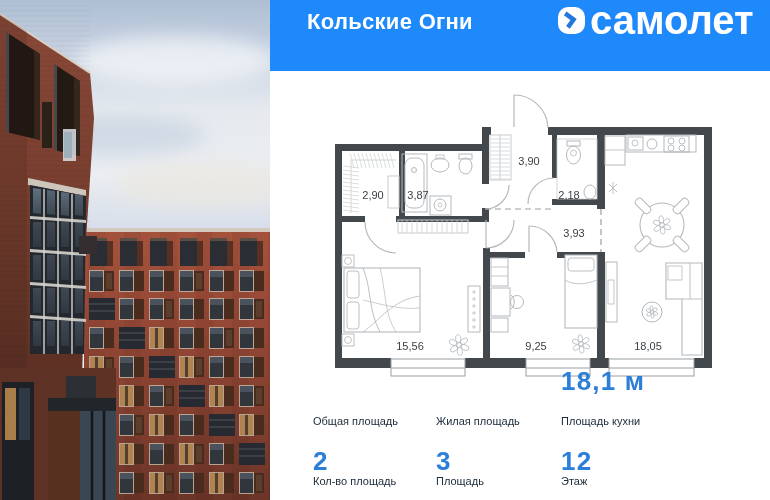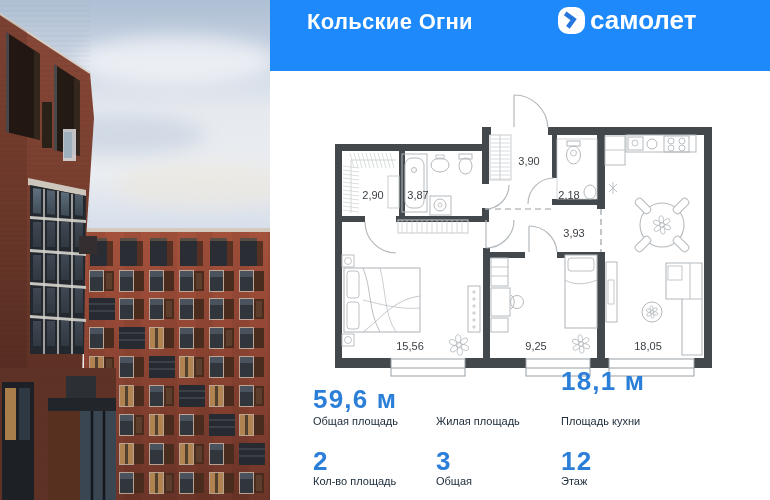--- a/index.html
+++ b/index.html
@@ -428,21 +428,21 @@
 <line x1="104" y1="411" x2="104" y2="500" stroke="#14171b" stroke-width="2.5"></line>
 <rect x="48" y="411" width="32" height="89" fill="#57301f"></rect>
 </svg>
 <div style="position:absolute;left:270px;top:0;width:500px;height:500px;background:#ffffff"></div>
 <div style="position:absolute;left:270px;top:0;width:500px;height:71px;background:#1d89fa"></div>
 <div style="position:absolute;left:307px;top:9px;font-size:22px;font-weight:bold;color:#ffffff;letter-spacing:0.3px">Кольские Огни</div>
 <div style="position:absolute;left:558px;top:7px;width:27px;height:27px;background:#ffffff;border-radius:10px"></div>
 <svg width="27" height="27" viewBox="0 0 27 27" style="position:absolute;left:558px;top:7px">
 <path d="M7.2,6.4 L15.6,12.6 L9.9,20.4" stroke="#2577dd" stroke-width="4.5" fill="none" stroke-linejoin="miter"></path>
 </svg>
-<div style="position:absolute;left:590px;top:3px;font-size:26px;line-height:34px;font-weight:bold;color:#ffffff;letter-spacing:0px">самолет</div>
+<div style="position:absolute;left:590px;top:3px;font-size:40px;line-height:34px;font-weight:bold;color:#ffffff;letter-spacing:0px">самолет</div>
 <svg width="500" height="430" viewBox="270 70 500 430" style="position:absolute;left:270px;top:70px">
 <rect x="335" y="144" width="153" height="7" fill="#43484c"></rect>
 <rect x="482" y="127" width="9" height="8" fill="#43484c"></rect>
 <rect x="548" y="127" width="164" height="8" fill="#43484c"></rect>
 <rect x="704" y="127" width="8" height="241" fill="#43484c"></rect>
 <rect x="335" y="144" width="7" height="224" fill="#43484c"></rect>
 <rect x="335" y="358" width="56" height="10" fill="#43484c"></rect>
 <rect x="465" y="358" width="61" height="10" fill="#43484c"></rect>
 <rect x="590" y="358" width="19" height="10" fill="#43484c"></rect>
 <rect x="694" y="358" width="18" height="10" fill="#43484c"></rect>
@@ -648,23 +648,22 @@
       </g>
 <text x="373" y="199" font-family="Liberation Sans,sans-serif" font-size="11" fill="#3c4145" text-anchor="middle">2,90</text>
 <text x="418" y="199" font-family="Liberation Sans,sans-serif" font-size="11" fill="#3c4145" text-anchor="middle">3,87</text>
 <text x="529" y="165" font-family="Liberation Sans,sans-serif" font-size="11" fill="#3c4145" text-anchor="middle">3,90</text>
 <text x="569" y="199" font-family="Liberation Sans,sans-serif" font-size="11" fill="#3c4145" text-anchor="middle">2,18</text>
 <text x="574" y="237" font-family="Liberation Sans,sans-serif" font-size="11" fill="#3c4145" text-anchor="middle">3,93</text>
 <text x="410" y="350" font-family="Liberation Sans,sans-serif" font-size="11" fill="#3c4145" text-anchor="middle">15,56</text>
 <text x="536" y="350" font-family="Liberation Sans,sans-serif" font-size="11" fill="#3c4145" text-anchor="middle">9,25</text>
 <text x="648" y="350" font-family="Liberation Sans,sans-serif" font-size="11" fill="#3c4145" text-anchor="middle">18,05</text>
 </svg>
-<div style="position:absolute;left:313px;top:386px;font-size:26px;line-height:26px;font-weight:bold;letter-spacing:1.2px;color:#2c7fd9">59,6&nbsp;м</div>
     <div style="position:absolute;left:313px;top:416px;font-size:11px;line-height:11px;color:#202f3d">Общая площадь</div>
     <div style="position:absolute;left:313px;top:448px;font-size:26px;line-height:26px;font-weight:bold;letter-spacing:1.2px;color:#2c7fd9">2</div>
     <div style="position:absolute;left:313px;top:476px;font-size:11px;line-height:11px;color:#202f3d">Кол-во площадь</div>
     <div style="position:absolute;left:436px;top:416px;font-size:11px;line-height:11px;color:#202f3d">Жилая площадь</div>
     <div style="position:absolute;left:436px;top:448px;font-size:26px;line-height:26px;font-weight:bold;letter-spacing:1.2px;color:#2c7fd9">3</div>
-    <div style="position:absolute;left:436px;top:476px;font-size:11px;line-height:11px;color:#202f3d">Общая</div>
+    <div style="position:absolute;left:436px;top:476px;font-size:11px;line-height:11px;color:#202f3d">Площадь</div>
     <div style="position:absolute;left:561px;top:368px;font-size:26px;line-height:26px;font-weight:bold;letter-spacing:1.2px;color:#2c7fd9">18,1&nbsp;м</div>
     <div style="position:absolute;left:561px;top:416px;font-size:11px;line-height:11px;color:#202f3d">Площадь кухни</div>
     <div style="position:absolute;left:561px;top:448px;font-size:26px;line-height:26px;font-weight:bold;letter-spacing:1.2px;color:#2c7fd9">12</div>
     <div style="position:absolute;left:561px;top:476px;font-size:11px;line-height:11px;color:#202f3d">Этаж</div>
 </div>
 </body></html>

